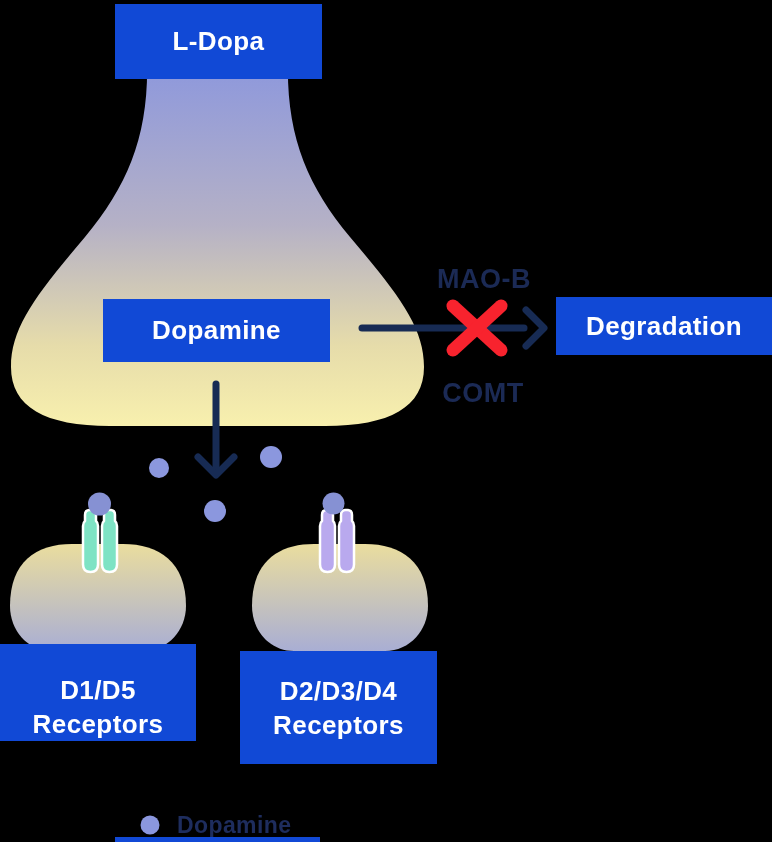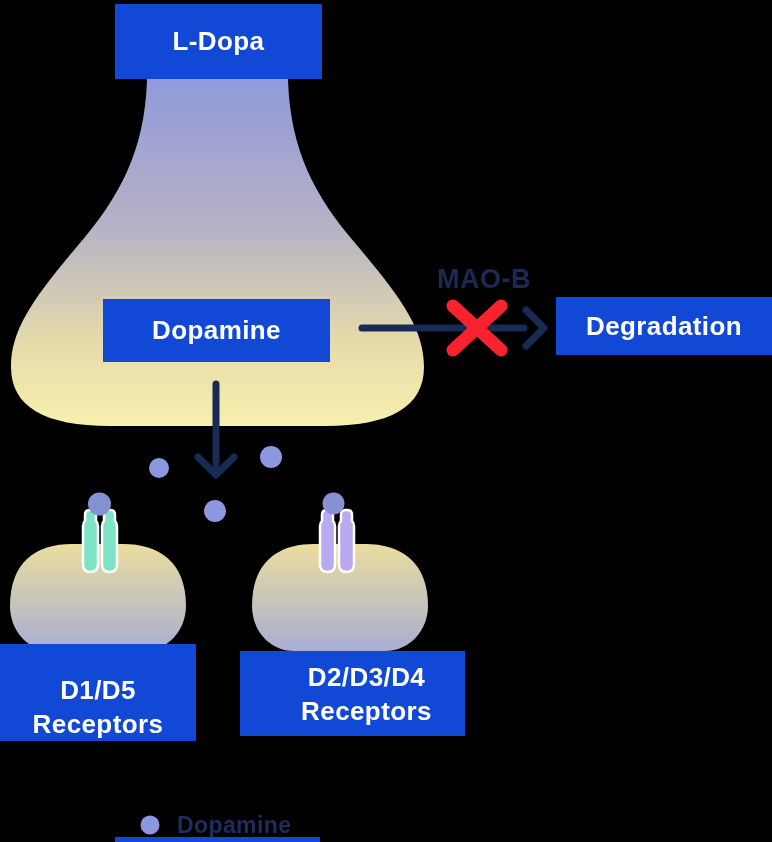--- a/index.html
+++ b/index.html
@@ -12,21 +12,21 @@
   .label-box{
     position:absolute;display:flex;align-items:center;justify-content:center;
     background:var(--label-blue,#1149d6);color:var(--label-text,#fff);
     font-weight:700;letter-spacing:.4px;text-align:center;
   }
   .ldopa-box{left:115px;top:4px;width:207px;height:75px;font-size:26px;}
   .dopamine-box{left:103px;top:299px;width:227px;height:63px;font-size:26px;}
   .degradation-box{left:556px;top:297px;width:216px;height:58px;font-size:26px;}
   .receptor-box{font-size:26px;line-height:34px;}
   .d1d5-box{left:0;top:644px;width:196px;height:97px;align-items:flex-end;}
-  .d2d3d4-box{left:240px;top:651px;width:197px;height:85px;padding-left:28px;}
+  .d2d3d4-box{left:240px;top:651px;width:197px;height:113px;}
   .enzyme-label{
     position:absolute;width:150px;text-align:center;color:var(--text-navy,#1b2a55);
     font-size:27px;font-weight:700;letter-spacing:.5px;
   }
   .maob-label{left:409px;top:264px;}
   .comt-label{left:408px;top:378px;}
   .legend-label{
     position:absolute;left:177px;top:812px;color:var(--legend-text,#1e2d5e);
     font-size:23px;font-weight:700;letter-spacing:.4px;
   }
@@ -106,20 +106,21 @@
 
     <circle cx="150" cy="825" r="9.5" fill="#8b97de"></circle>
   </svg>
 
   <div class="label-box ldopa-box">L-Dopa</div>
 
   <div class="label-box dopamine-box">Dopamine</div>
 
   <div class="enzyme-label maob-label">MAO-B</div>
 
+  <div class="enzyme-label comt-label">COMT</div>
 
   <div class="label-box degradation-box">Degradation</div>
 
   <div class="label-box receptor-box d1d5-box">
     <div>
       <div>D1/D5</div>
       <div>Receptors</div>
     </div>
   </div>
 

